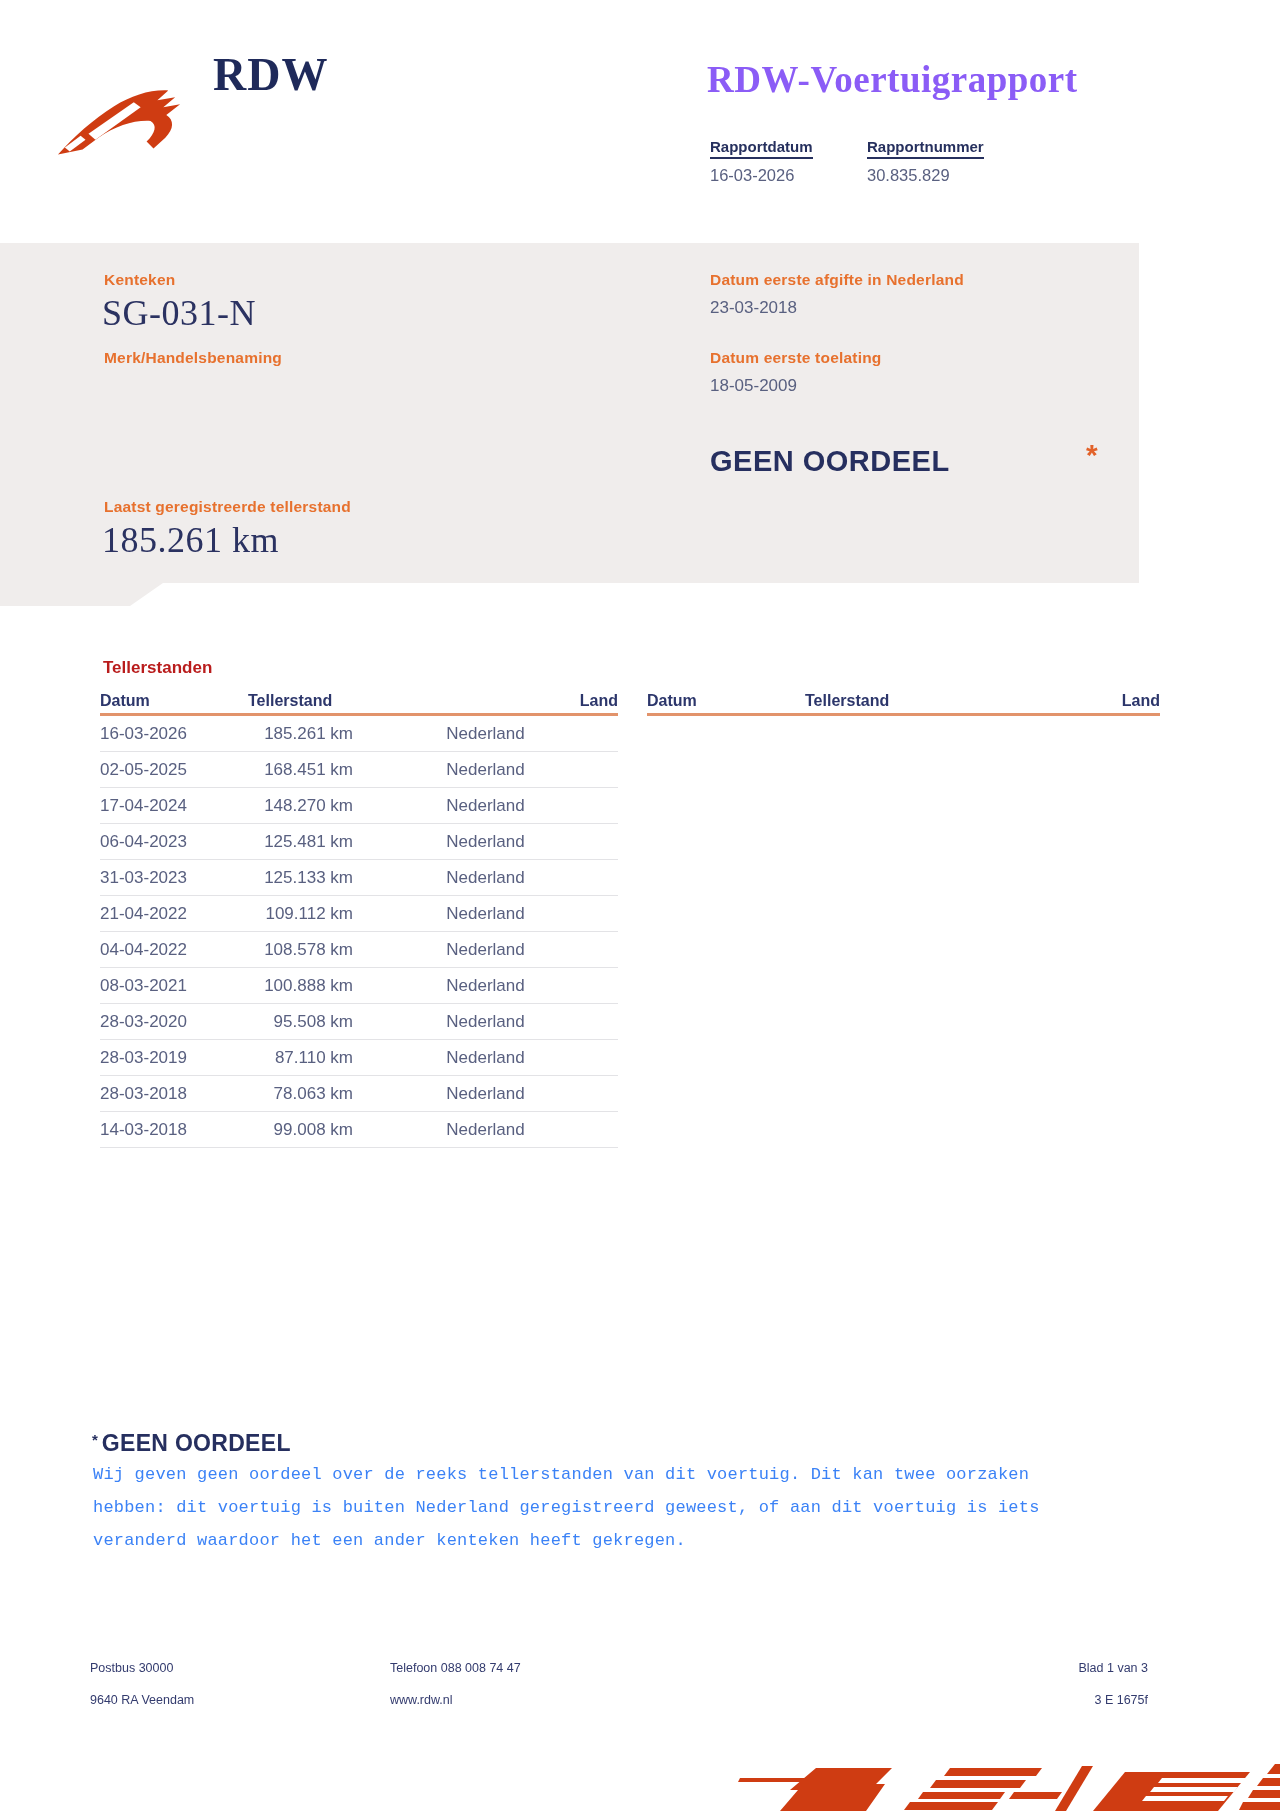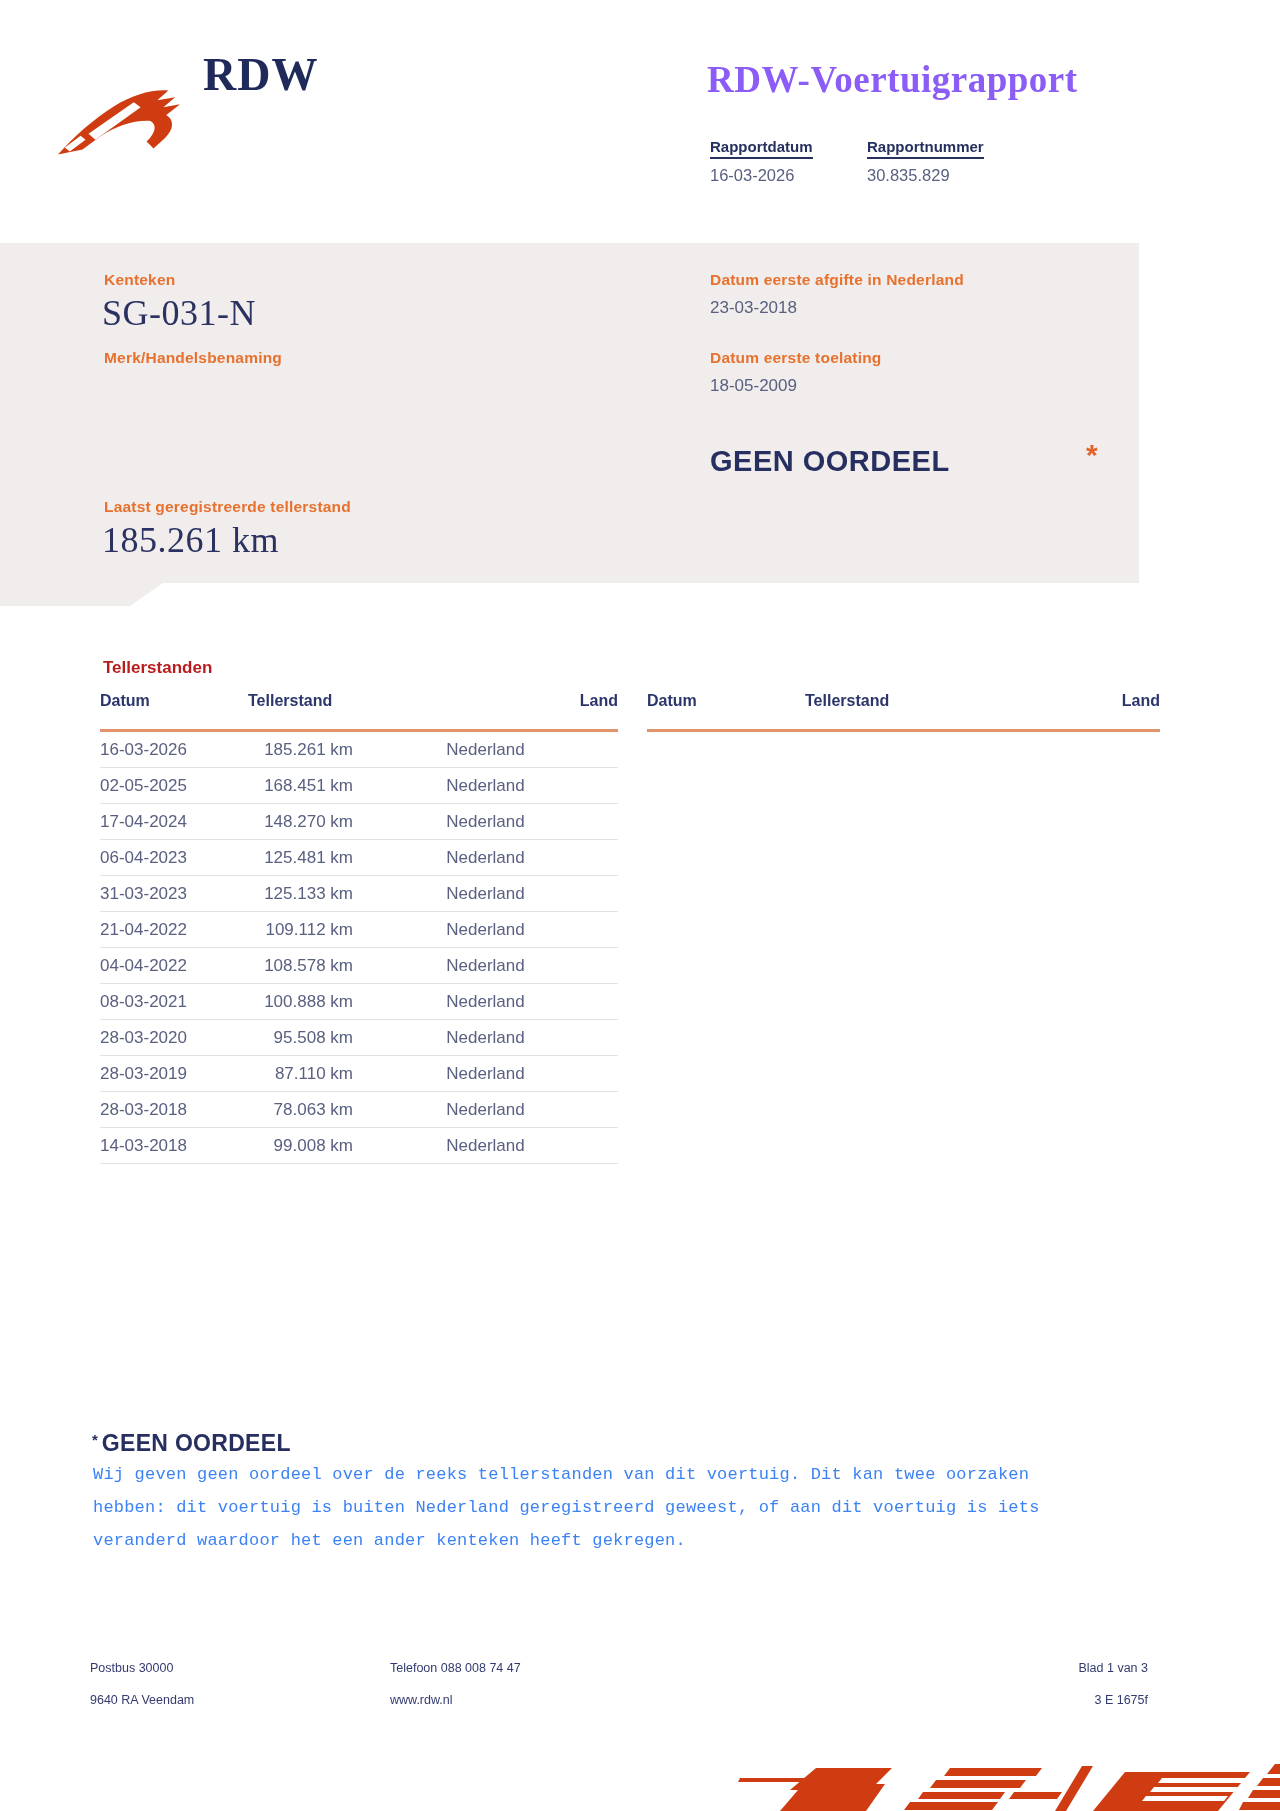--- a/index.html
+++ b/index.html
@@ -6,21 +6,21 @@
   .page{
     position:relative;width:1280px;height:1811px;margin:0 auto;
     background:#ffffff;overflow:hidden;
     font-family:"Liberation Sans", sans-serif;
     color:#596080;
   }
   .abs{position:absolute;}
   
   .logo-text{
     font-family:"Liberation Serif", serif;font-weight:bold;
-    font-size:46px;color:#1f2a5a;letter-spacing:1px;
+    font-size:46px;color:#1f2a5a;letter-spacing:1px;margin-left:10px;
   }
   .doc-title{
     font-family:"Liberation Serif", serif;font-weight:bold;
     font-size:37px;color:#8b5cf6;letter-spacing:0.5px;
   }
   .meta-label{
     font-size:15px;font-weight:bold;color:#26305e;
     border-bottom:2px solid #26305e;padding-bottom:2px;display:inline-block;
   }
   .meta-value{font-size:16.5px;color:#596080;}
@@ -42,21 +42,21 @@
     font-size:29px;font-weight:800;color:#262f5f;letter-spacing:0.5px;
     font-family:"Liberation Sans", sans-serif;
   }
   .verdict-star{font-size:30px;font-weight:bold;color:#e2622a;}
   
   .section-title{font-size:17px;font-weight:bold;color:#b91c1c;text-align:right;}
   .mtable{font-size:17px;}
   .mtable .thead{
     display:grid;height:22px;align-items:end;
     font-size:16px;font-weight:bold;color:#2c366b;
-    border-bottom:3px solid #e2936b;padding-bottom:19px;
+    border-bottom:3px solid #e2936b;padding-bottom:3px;
   }
   .t-left .thead{grid-template-columns:148px 105px 1fr;}
   .t-right .thead{grid-template-columns:158px 105px 1fr;}
   .mtable .col-land{text-align:right;}
   .mtable .row{
     display:grid;grid-template-columns:148px 105px 1fr;
     height:35px;align-items:center;
     border-bottom:1px solid #e3e3e6;color:#596080;
   }
   .mtable .cell-value{text-align:right;}

